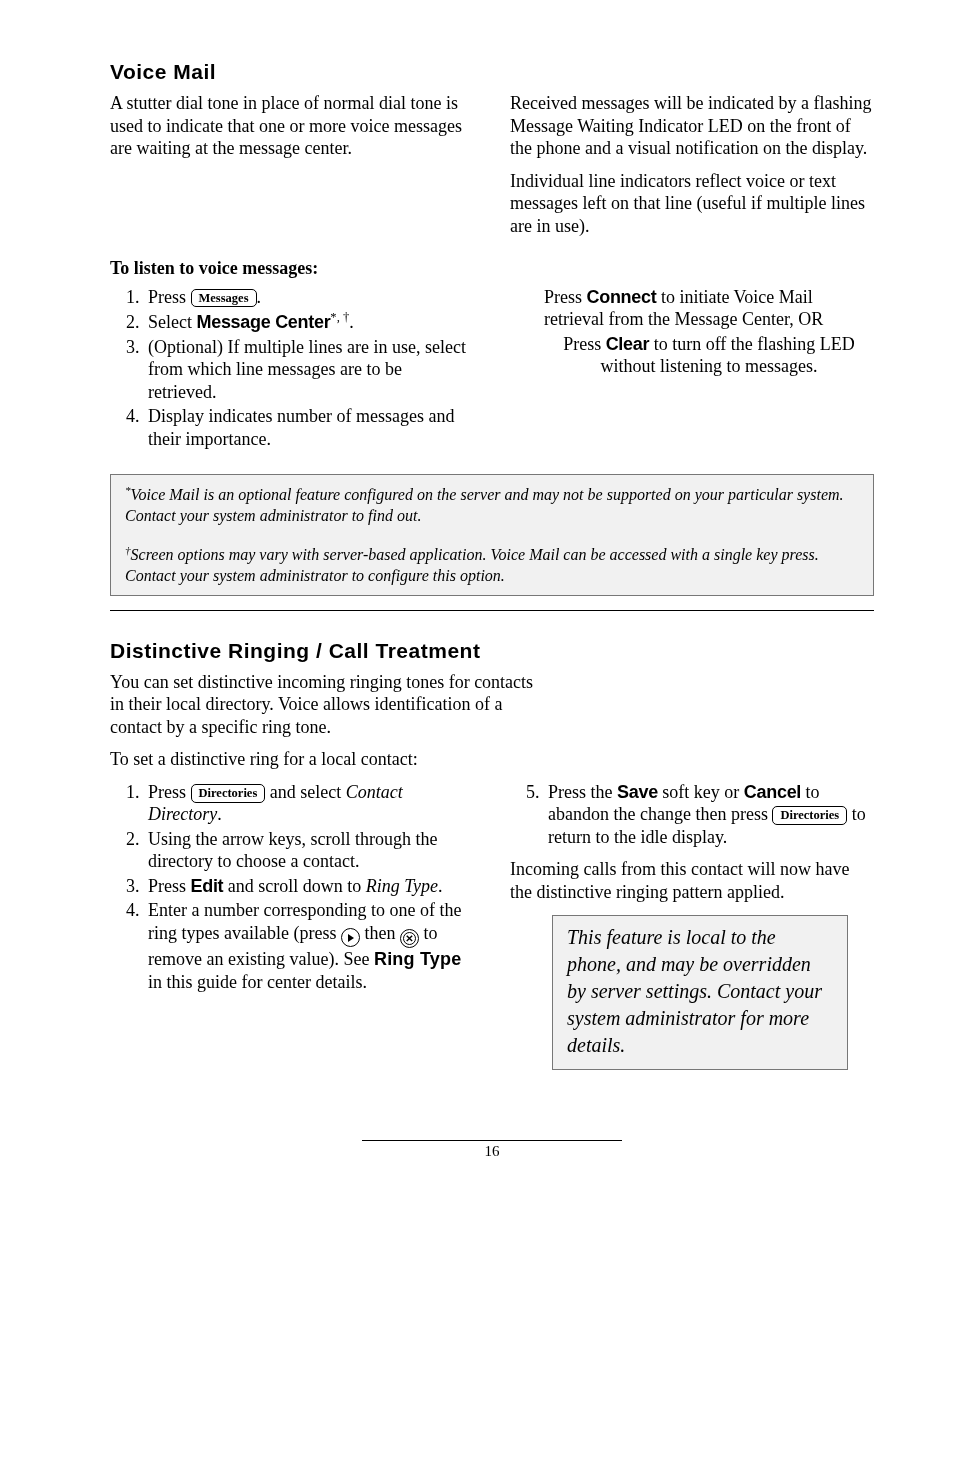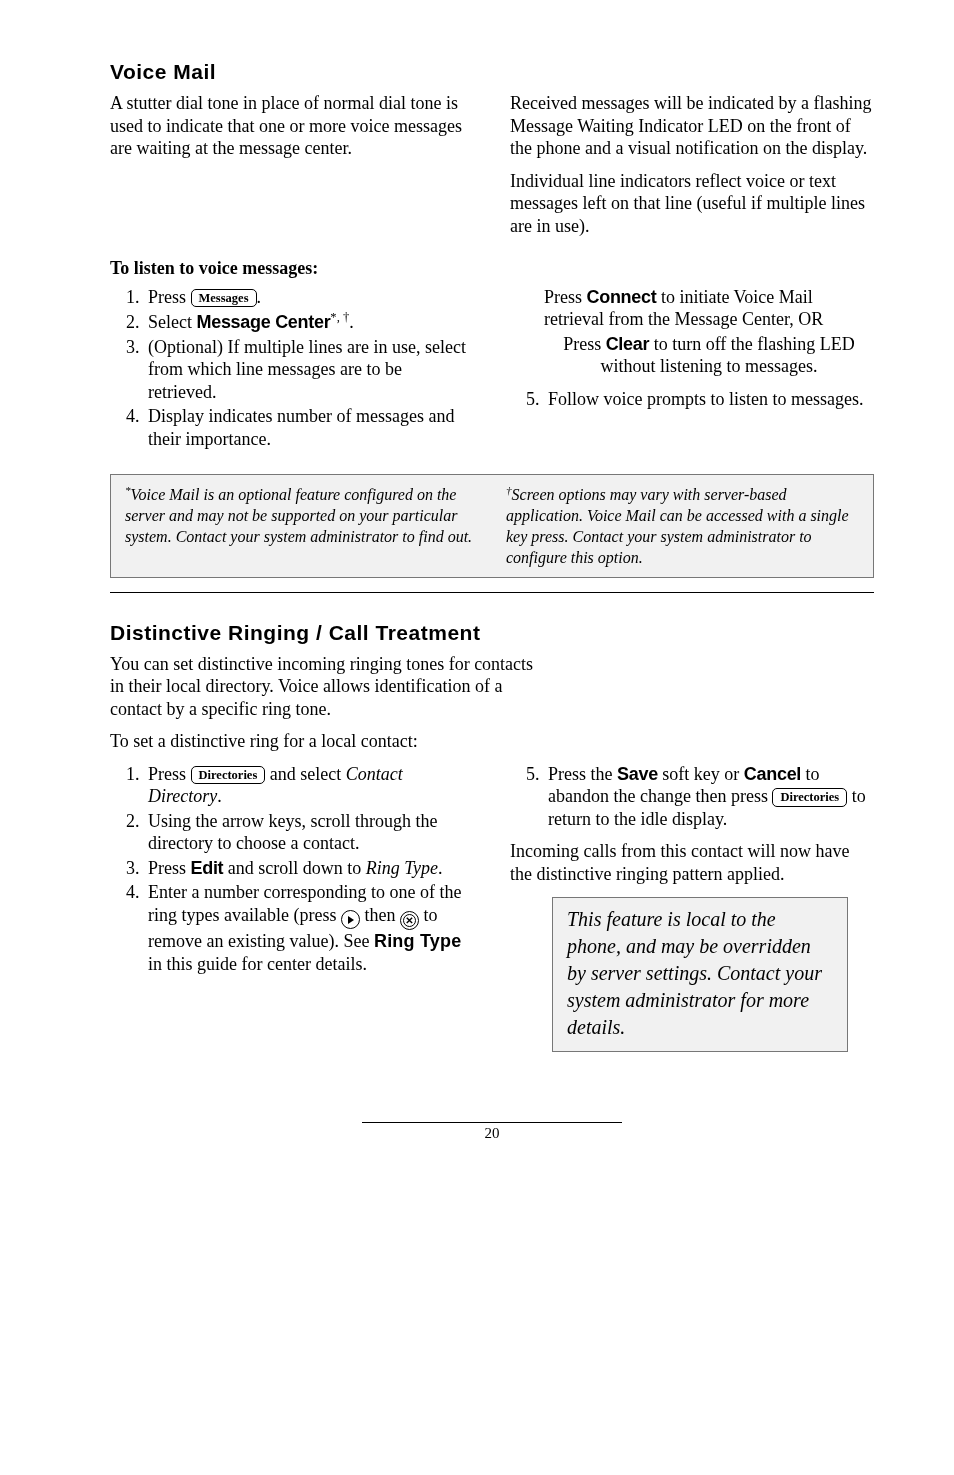--- a/index.html
+++ b/index.html
@@ -67,20 +67,21 @@
     letter-spacing: 0.2px;
   }
   .note-row {
     display: flex;
     border: 1.5px solid #777;
     background: #f1f1f1;
     margin: 14px 0 12px 0;
     font-style: italic;
     font-size: 16px;
     line-height: 1.3;
+    flex-direction: column;
   }
   .note-row .ncol {
     flex: 1;
     padding: 8px 14px;
   }
   .note-single {
     border: 1.5px solid #777;
     background: #f1f1f1;
     font-style: italic;
     font-size: 20px;
@@ -173,23 +174,20 @@
   </div>
   <div class="col">
     <div style="padding-left:34px;">
       <p>
         <span>Press </span><span class="cond">Connect</span><span> to initiate Voice Mail retrieval from the Message Center, OR</span>
       </p>
       <p style="margin-top:-8px;text-align:center;">
         <span>Press </span><span class="cond">Clear</span><span> to turn off the flashing LED without listening to messages.</span>
       </p>
     </div>
-    <ol start="5">
-      <li>Follow voice prompts to listen to messages.</li>
-    </ol>
   </div>
 </div>
 
 <div class="note-row">
   <div class="ncol"><sup>*</sup><span>Voice Mail is an optional feature configured on the server and may not be supported on your particular system.  Contact your system administrator to find out.</span></div>
   <div class="ncol"><sup>†</sup><span>Screen options may vary with server-based application.  Voice Mail can be accessed with a single key press.  Contact your system administrator to configure this option.</span></div>
 </div>
 
 <hr class="hr1">
 
@@ -226,14 +224,14 @@
         <span>Press the </span><span class="cond">Save</span><span> soft key or </span><span class="cond">Cancel</span><span> to abandon the change then press </span><span class="btn">Directories</span><span> to return to the idle display.</span>
       </li>
     </ol>
     <p>Incoming calls from this contact will now have the distinctive ringing pattern applied.</p>
     <div class="note-single">This feature is local to the phone, and may be overridden by server settings.  Contact your system administrator for more details.</div>
   </div>
 </div>
 
 <div class="footer">
   <hr class="footer-rule">
-  <span>20</span>
+  <span>16</span>
 </div>
 
 </body></html>

